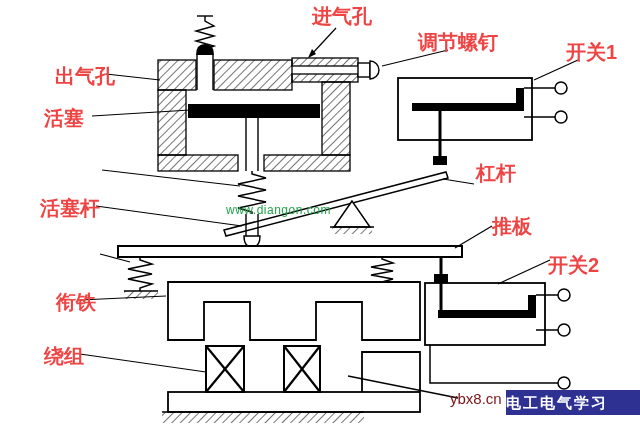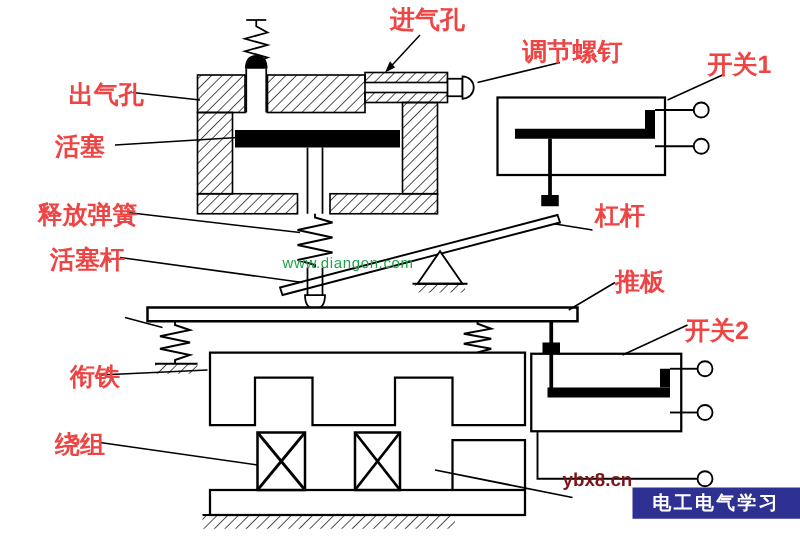--- a/index.html
+++ b/index.html
@@ -1,22 +1,22 @@
 <!DOCTYPE html>
 <html style="--line: #000000; --background: #ffffff; --watermark-green: #1fa24a; --watermark-maroon: #7b1416; --footer-bg: #2e3192; --footer-fg: #ffffff;"><head>
 <meta charset="utf-8">
 <style>
   html,body{margin:0;padding:0;}
   body{width:640px;height:440px;background:#fff;font-family:"Liberation Sans","DejaVu Sans",sans-serif;}
   .stage{position:relative;width:640px;height:440px;background:#fff;overflow:hidden;}
   .stage svg{position:absolute;left:0;top:0;}
   .lbl{position:absolute;font-weight:bold;font-size:20px;line-height:1.15;color:#ef4444;white-space:nowrap;}
   .wm-green{position:absolute;left:226px;top:203px;font-size:12px;font-weight:normal;color:var(--watermark-green,#1fa24a);letter-spacing:.5px;white-space:nowrap;}
-  .wm-maroon{position:absolute;left:450px;top:376px;font-size:15px;font-weight:bold;color:var(--watermark-maroon,#7b1416);white-space:nowrap;}
-  .footer{position:absolute;left:506px;top:390px;width:134px;height:25px;background:var(--footer-bg,#2e3192);color:var(--footer-fg,#fff);font-size:15px;font-weight:bold;line-height:25px;text-align:center;letter-spacing:2px;white-space:nowrap;}
+  .wm-maroon{position:absolute;left:450px;top:390px;font-size:15px;font-weight:normal;color:var(--watermark-maroon,#7b1416);white-space:nowrap;}
+  .footer{position:absolute;left:506px;top:390px;width:134px;height:25px;background:var(--footer-bg,#2e3192);color:var(--footer-fg,#fff);font-size:15px;font-weight:bold;line-height:25px;letter-spacing:2px;white-space:nowrap;}
 </style>
 </head>
 <body>
 
 <div class="stage">
 
 <svg width="640" height="440" viewBox="0 0 640 440">
   <defs>
     <pattern id="hatch" width="6" height="6" patternUnits="userSpaceOnUse" patternTransform="rotate(45)">
       <line x1="0" y1="0" x2="0" y2="6" stroke="#000" stroke-width="1.1"></line>
@@ -140,21 +140,20 @@
     <line x1="80" y1="300" x2="166" y2="296"></line>
     <line x1="80" y1="354" x2="206" y2="372"></line>
     <line x1="474" y1="184" x2="443" y2="179"></line>
     <line x1="492" y1="226" x2="455" y2="248"></line>
     <line x1="550" y1="260" x2="498" y2="284"></line>
   </g>
 </svg>
 
   <div class="lbl" style="left:55px;top:65px">出气孔</div>
   <div class="lbl" style="left:44px;top:107px">活塞</div>
-  <div class="lbl" style="left:30px;top:161px">释放弹簧</div>
   <div class="lbl" style="left:40px;top:197px">活塞杆</div>
   <div class="lbl" style="left:56px;top:291px">衔铁</div>
   <div class="lbl" style="left:44px;top:345px">绕组</div>
   <div class="lbl" style="left:312px;top:5px">进气孔</div>
   <div class="lbl" style="left:418px;top:31px">调节螺钉</div>
   <div class="lbl" style="left:566px;top:41px">开关1</div>
   <div class="lbl" style="left:476px;top:162px">杠杆</div>
   <div class="lbl" style="left:492px;top:215px">推板</div>
   <div class="lbl" style="left:548px;top:254px">开关2</div>
 

